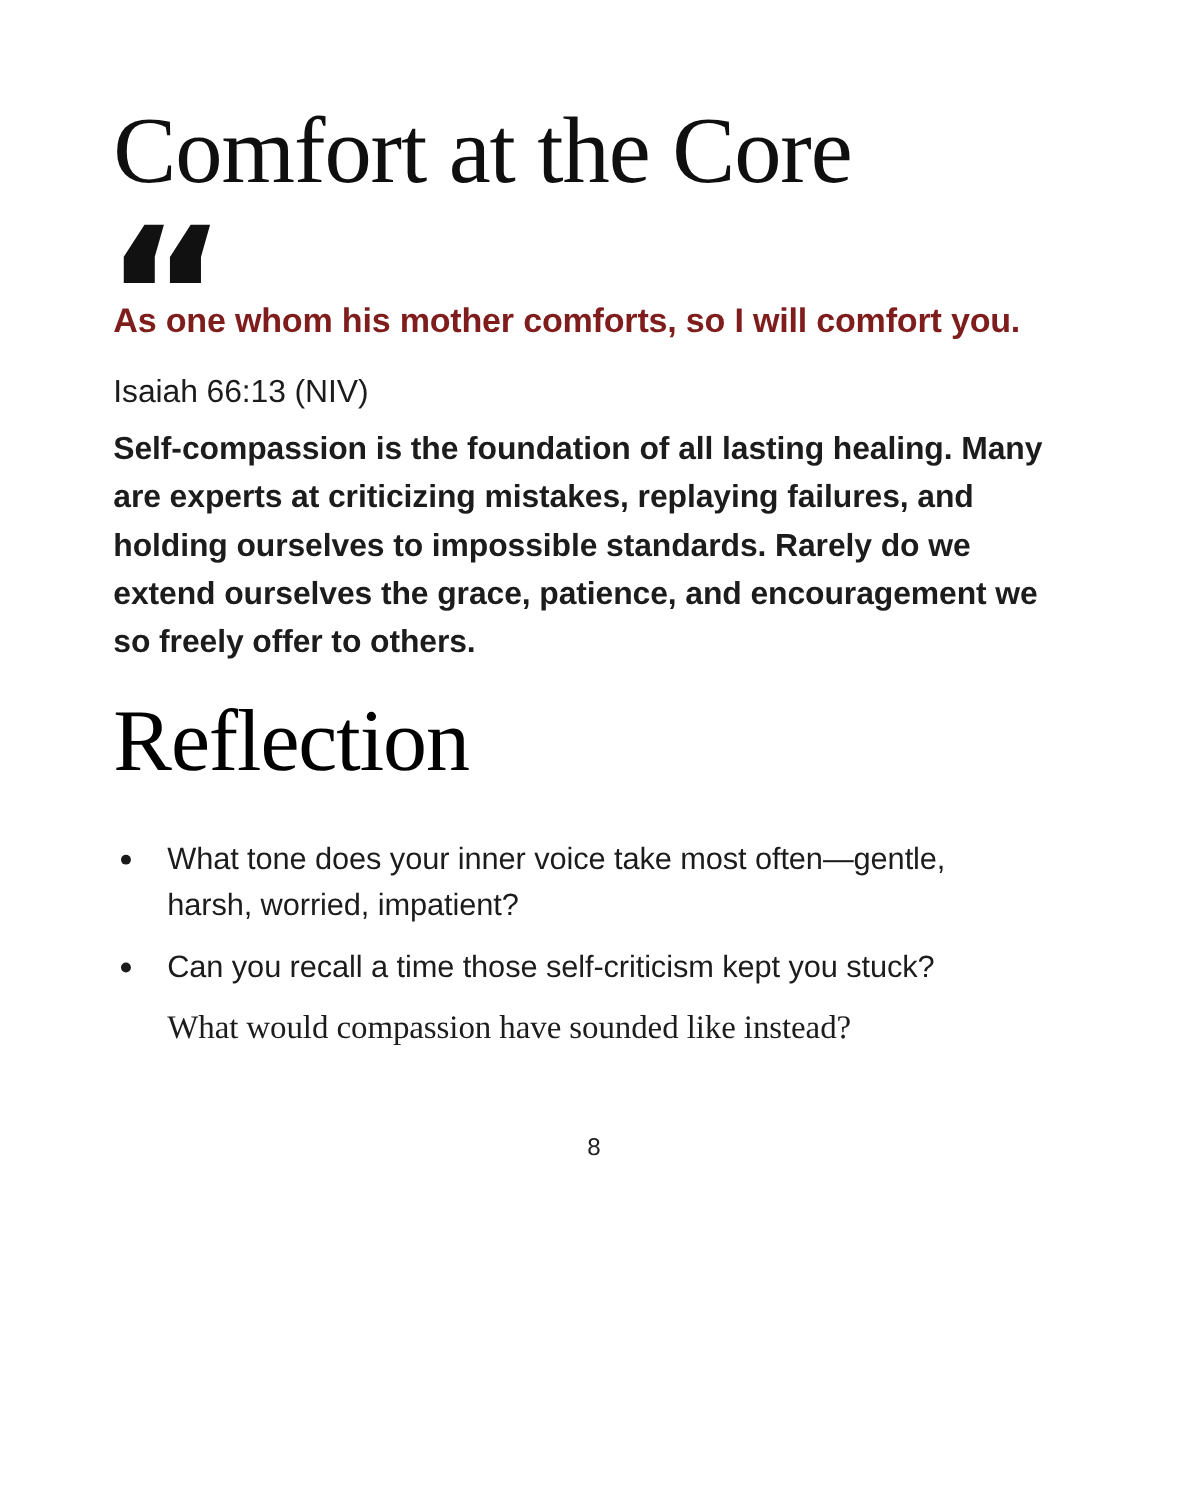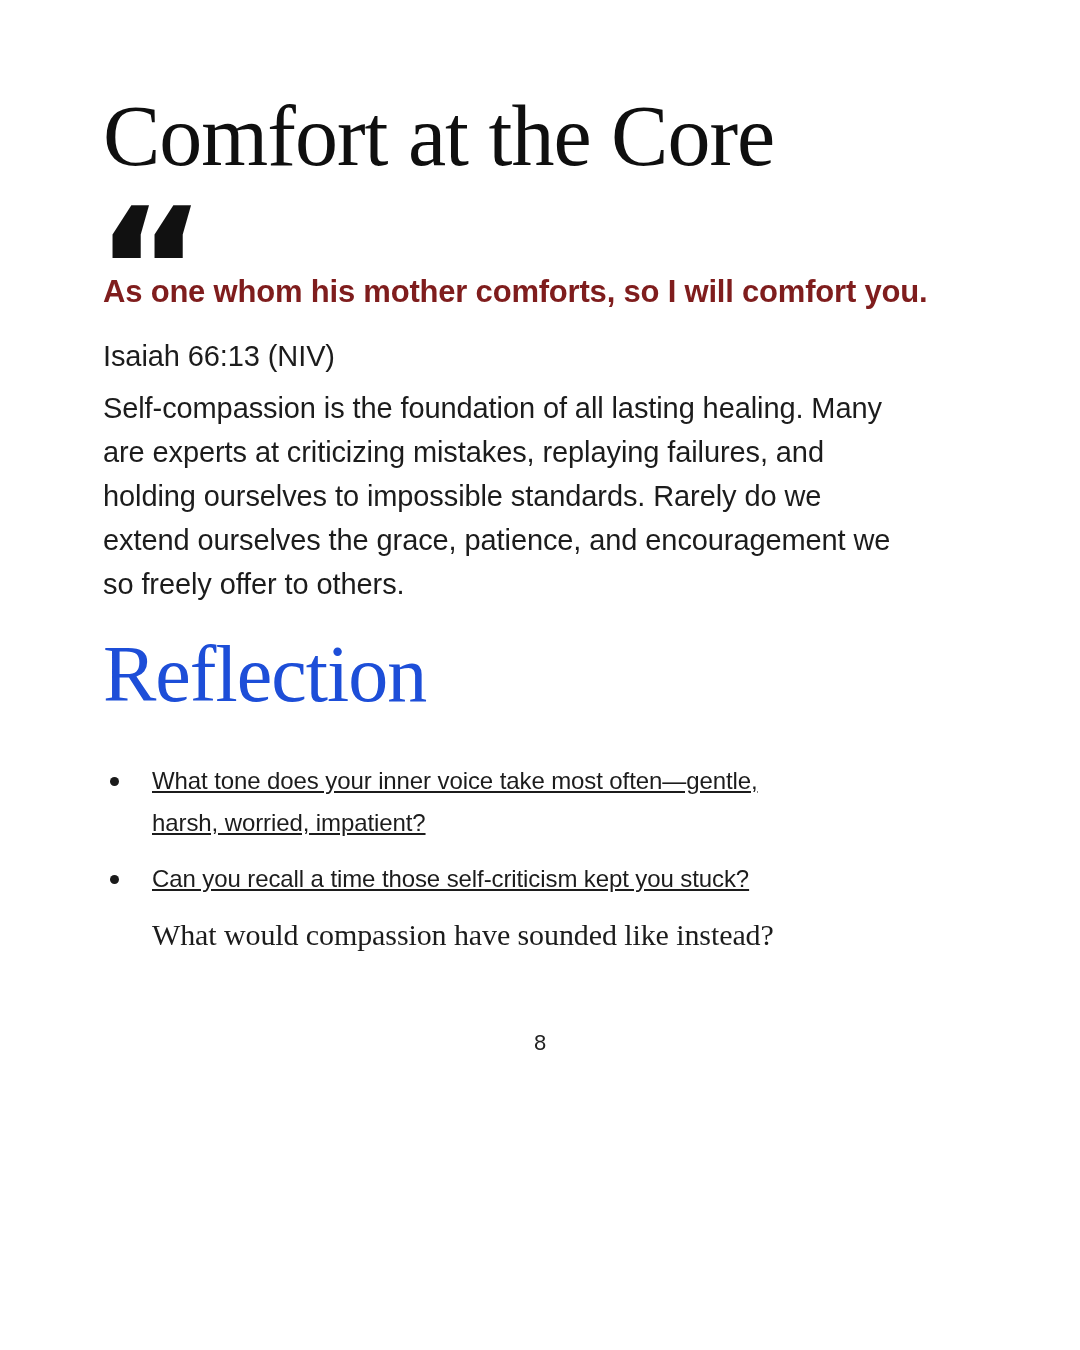--- a/index.html
+++ b/index.html
@@ -59,56 +59,56 @@
     line-height: 44px;
     letter-spacing: -0.1px;
     margin: 20px 0 0 0;
   }
   .para {
     font-size: 29px;
     line-height: 44px;
     letter-spacing: -0.1px;
     white-space: pre-line;
     margin: 10px 0 0 0;
+    font-weight: bold;
   }
   .para.first { margin-top: 8px; }
   .para.third { margin-top: 12px; }
   .section-heading {
     font-family: "Liberation Serif", "DejaVu Serif", serif;
     font-weight: 400;
     font-size: 80px;
     line-height: 88px;
     letter-spacing: -1px;
-    color: #1d4ed8;
+    color: #000000;
     margin: 24px 0 0 0;
   }
   .bullet-list {
     margin-top: 42px;
   }
   .bullet-item {
     display: grid;
     grid-template-columns: 49px auto;
     margin-top: 14px;
   }
   .bullet-item.first { margin-top: 0; }
   .bullet-dot {
     width: 9px;
     height: 9px;
     border-radius: 50%;
     background: #1a1a1a;
     margin-top: 17px;
     margin-left: 7px;
   }
   .bullet-text {
-    font-size: 24px;
+    font-size: 28px;
     line-height: 42px;
     letter-spacing: -0.1px;
     white-space: pre-line;
     margin: 0;
-    text-decoration: underline;
   }
   .bullet-followup {
     font-size: 30px;
     line-height: 42px;
     letter-spacing: -0.1px;
     white-space: pre-line;
     margin: 14px 0 0 0;
     font-family: Liberation Serif, serif;
   }
   .page-footer {

